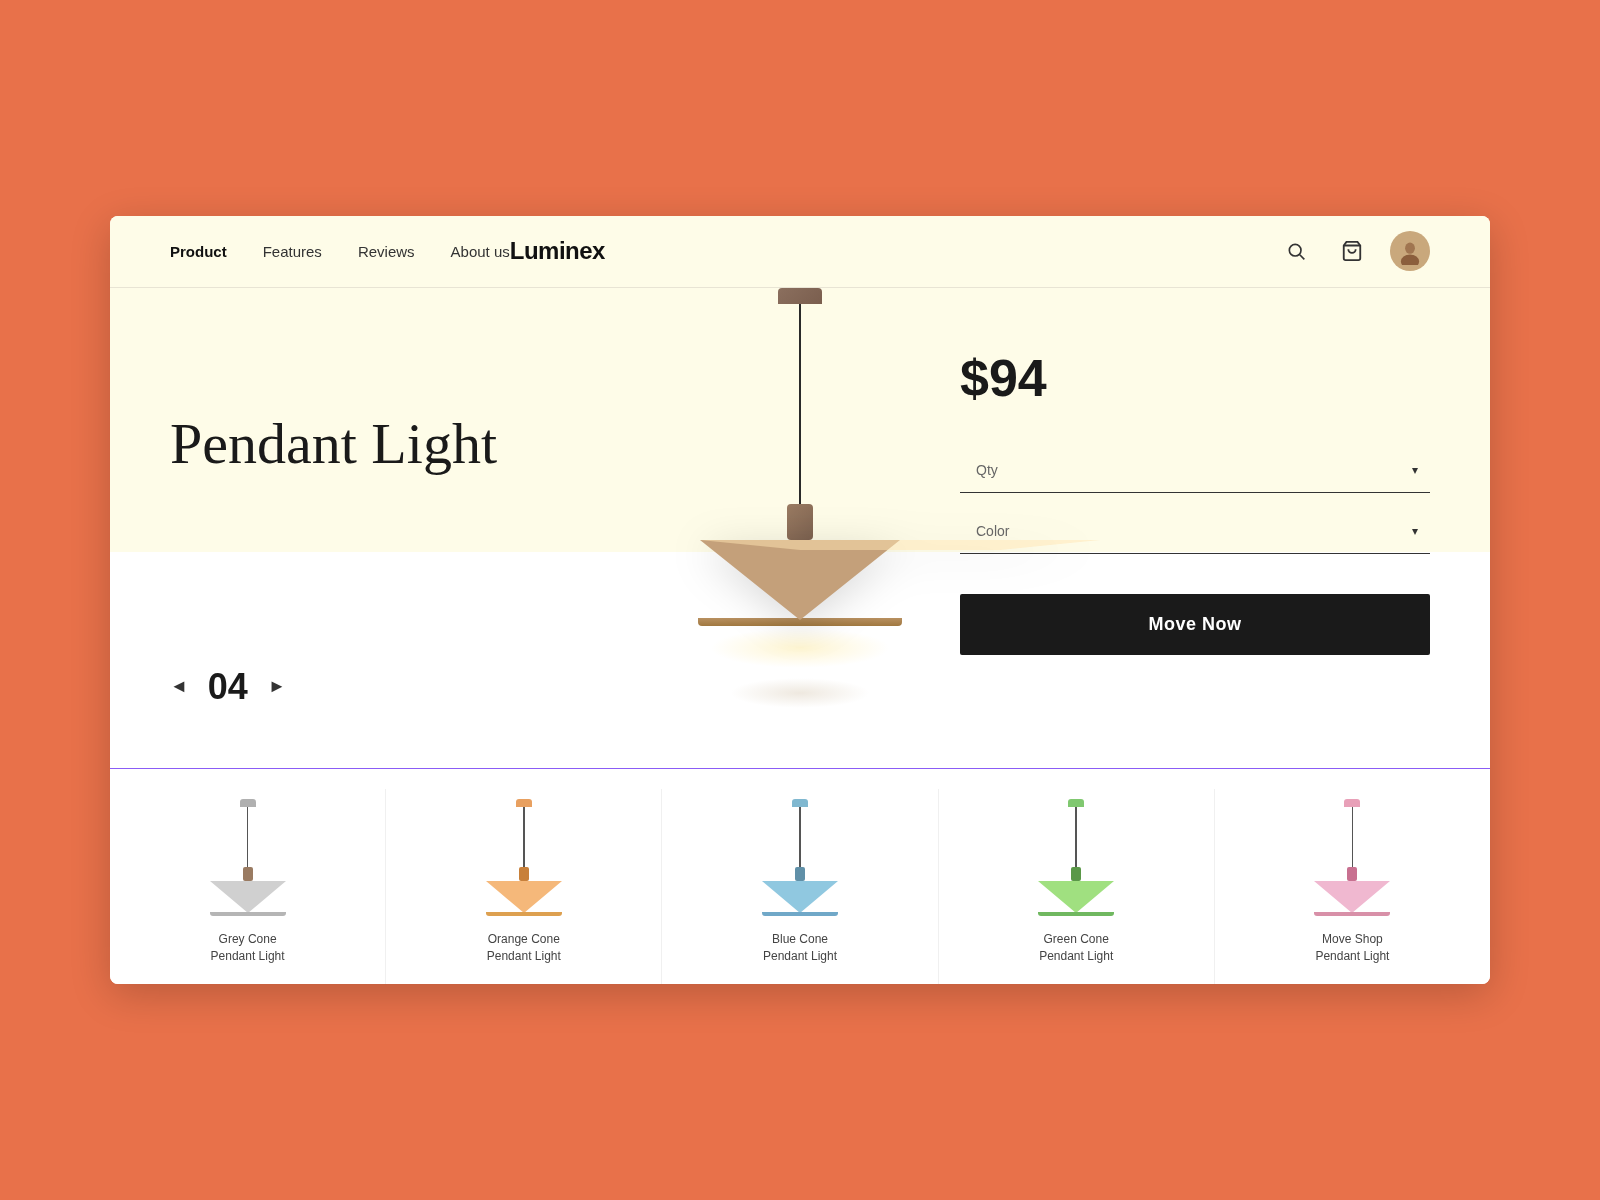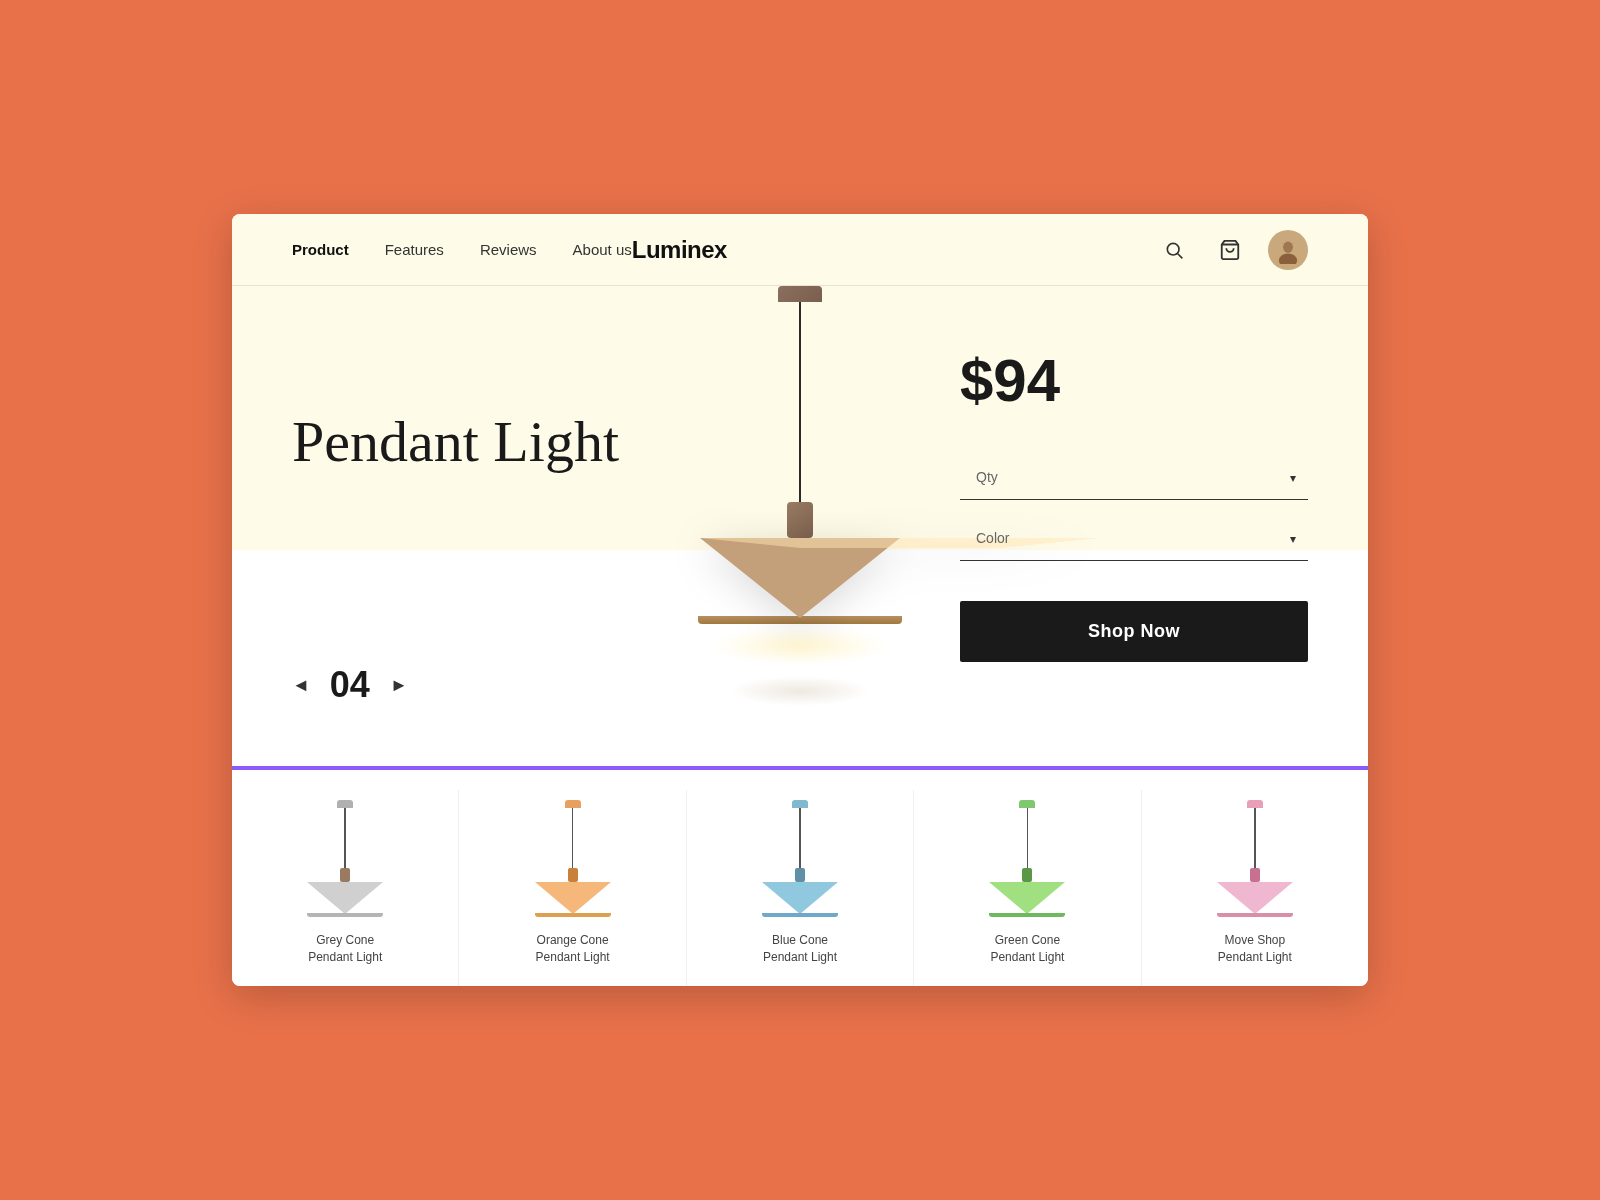--- a/index.html
+++ b/index.html
@@ -5,21 +5,21 @@
     * { margin: 0; padding: 0; box-sizing: border-box; }
     body {
       background-color: #E8714A;
       display: flex;
       justify-content: center;
       align-items: center;
       min-height: 100vh;
       font-family: Georgia, 'Times New Roman', serif;
     }
     .browser-window {
-      width: 1136px;
+      width: 1380px;
       background: #fff;
       border-radius: 8px;
       overflow: hidden;
       box-shadow: 0 10px 40px rgba(0,0,0,0.2);
     }
     
     .header {
       background-color: #FEFCE8;
       display: flex;
       align-items: center;
@@ -202,21 +202,21 @@
     }
     
     .hero-right {
       padding: 60px 60px 40px 40px;
       display: flex;
       flex-direction: column;
       justify-content: flex-start;
     }
     .price {
       font-family: Arial, sans-serif;
-      font-size: 60px;
+      font-size: 52px;
       font-weight: 900;
       color: #1a1a1a;
       margin-bottom: 40px;
     }
     .form-group {
       margin-bottom: 16px;
       position: relative;
     }
     .form-select {
       width: 100%;
@@ -251,21 +251,21 @@
       font-weight: 600;
       letter-spacing: 0.5px;
       cursor: pointer;
       margin-top: 24px;
       border-radius: 2px;
     }
     
     .product-strip {
       background: #ffffff;
       display: flex;
-      border-top: 4px solid #8b5cf6;
+      border-top: 1px solid #8b5cf6;
       padding: 20px 0 0;
     }
     .product-card {
       flex: 1;
       display: flex;
       flex-direction: column;
       align-items: center;
       padding: 10px 20px 20px;
       border-right: 1px solid #f0f0f0;
       cursor: pointer;
@@ -429,21 +429,21 @@
           <option>Color</option>
           <option>Grey</option>
           <option>Orange</option>
           <option>Blue</option>
           <option>Green</option>
           <option>Pink</option>
         </select>
         <span class="select-arrow">▾</span>
       </div>
 
-      <button class="shop-btn">Shop Now</button>
+      <button class="shop-btn">Move Now</button>
     </div>
   </section>
 
   <div class="product-strip">
 
     <div class="product-card grey">
       <div class="mini-lamp">
         <div class="mini-ceiling"></div>
         <div class="mini-wire"></div>
         <div class="mini-neck"></div>

